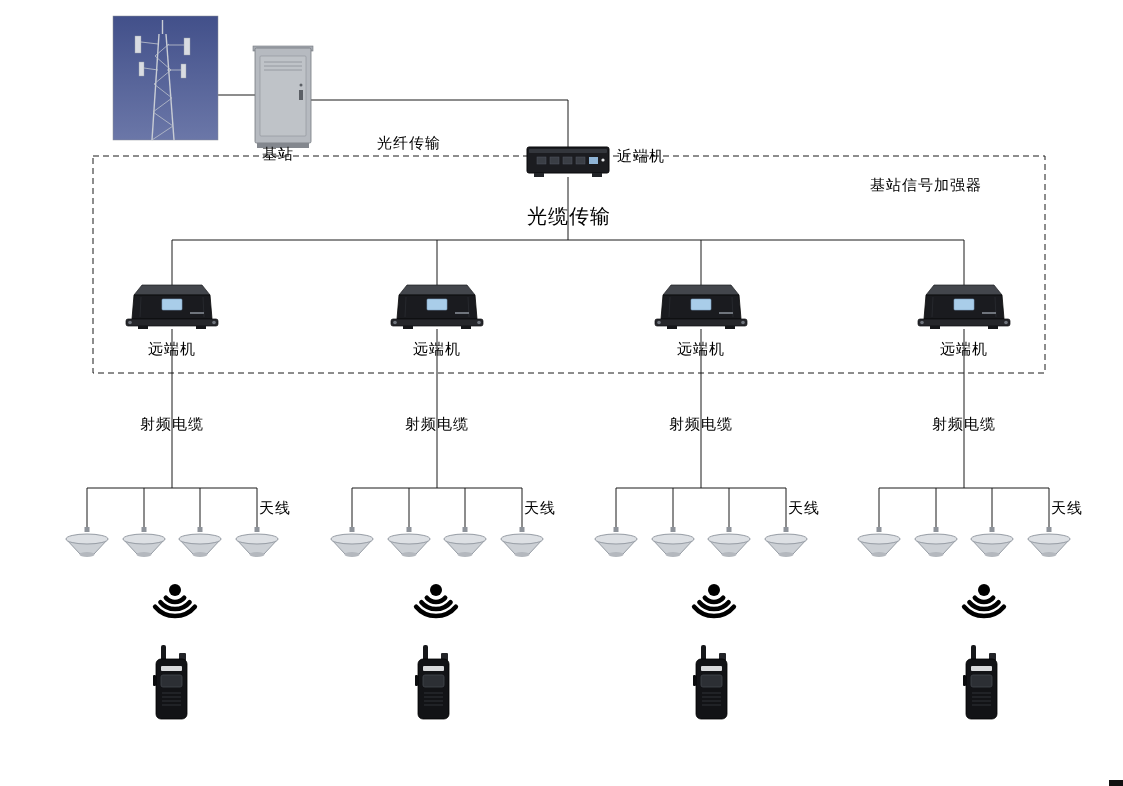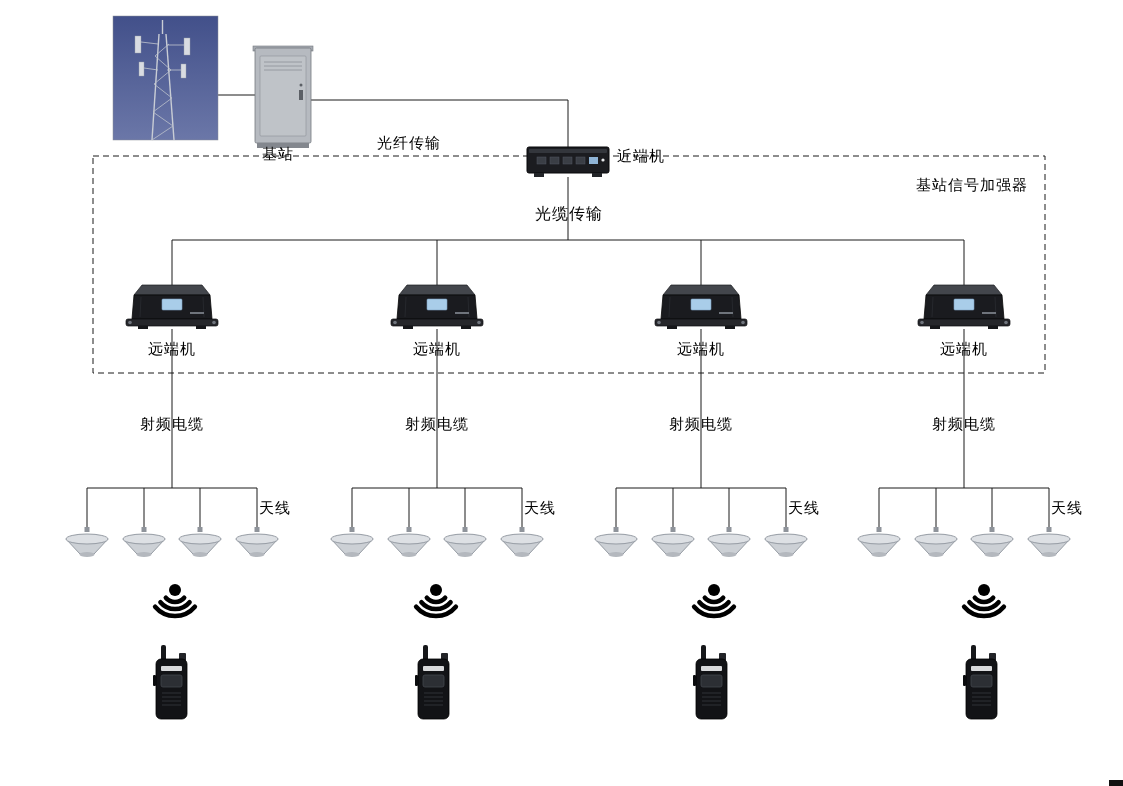--- a/index.html
+++ b/index.html
@@ -14,21 +14,21 @@
   .stage svg.art { position:absolute; left:0; top:0; }
   .lbl {
     position:absolute;
     font-size:15px;
     color:#000;
     white-space:nowrap;
     letter-spacing:1px;
     line-height:1.1;
   }
   .lbl-center { transform:translateX(-50%); }
-  .lbl-big { font-size:16px; }
+  .lbl-big { font-size:20px; }
   .corner-artifact {
     position:absolute; right:0; bottom:0;
     width:14px; height:6px; background:#111;
   }
 </style>
 </head>
 <body>
 
 <div class="stage">
 
@@ -183,21 +183,21 @@
 
     <use href="#walkie-talkie" x="171" y="645"></use>
     <use href="#walkie-talkie" x="433" y="645"></use>
     <use href="#walkie-talkie" x="711" y="645"></use>
     <use href="#walkie-talkie" x="981" y="645"></use>
   </svg>
 
   <span class="lbl" style="left:262px;top:146px">基站</span>
   <span class="lbl" style="left:377px;top:135px">光纤传输</span>
   <span class="lbl" style="left:617px;top:148px">近端机</span>
-  <span class="lbl" style="left:916px;top:177px">基站信号加强器</span>
+  <span class="lbl" style="left:870px;top:177px">基站信号加强器</span>
   <span class="lbl lbl-center lbl-big" style="left:569px;top:205px">光缆传输</span>
 
   <span class="lbl lbl-center" style="left:172px;top:341px">远端机</span>
   <span class="lbl lbl-center" style="left:172px;top:416px">射频电缆</span>
   <span class="lbl" style="left:259px;top:500px">天线</span>
 
   <span class="lbl lbl-center" style="left:437px;top:341px">远端机</span>
   <span class="lbl lbl-center" style="left:437px;top:416px">射频电缆</span>
   <span class="lbl" style="left:524px;top:500px">天线</span>
 

